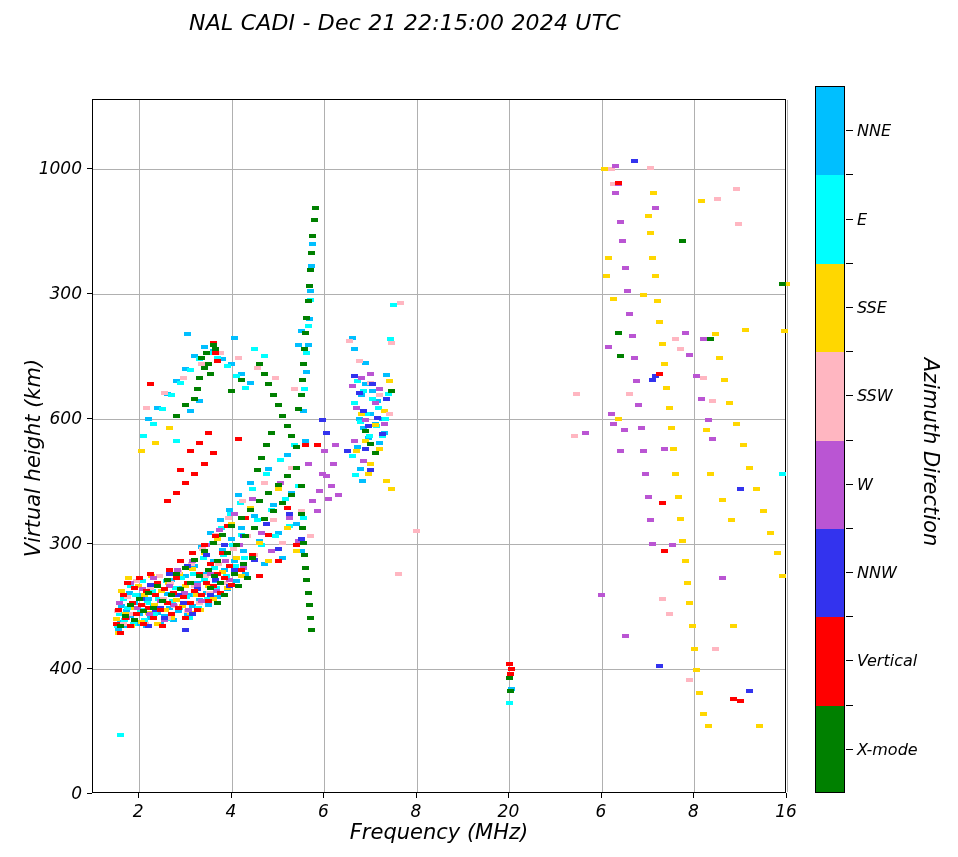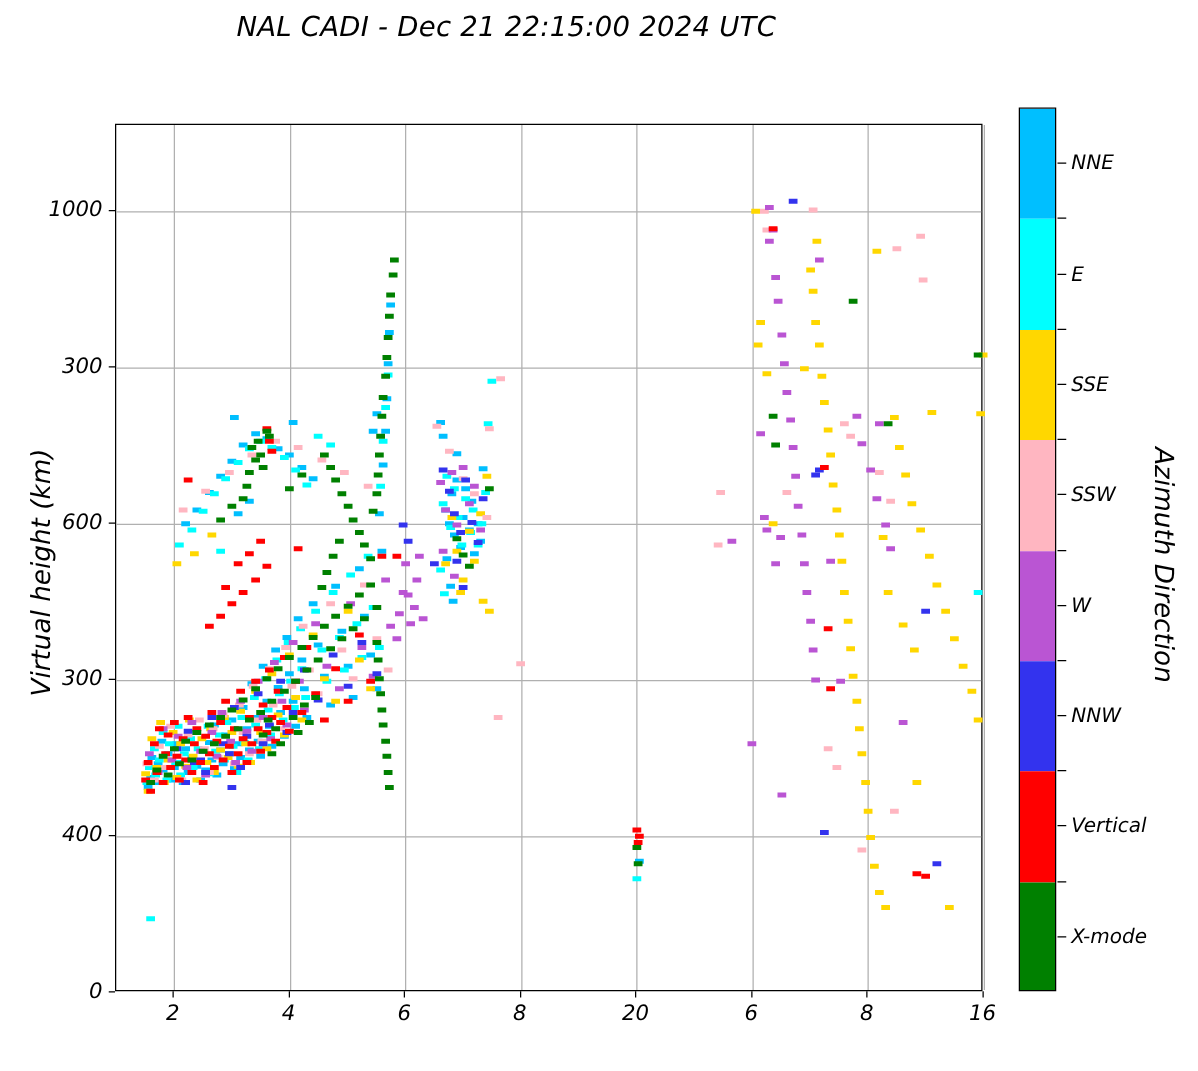--- a/index.html
+++ b/index.html
@@ -816,20 +816,21 @@
       <div class="tick y" style="left: 87px; top: 542.91px;"></div>
       <div class="tl y" style="left: 2px; width: 80px; top: 542.91px;">300</div>
       <div class="tick y" style="left: 87px; top: 417.865px;"></div>
       <div class="tl y" style="left: 2px; width: 80px; top: 417.865px;">600</div>
       <div class="tick y" style="left: 87px; top: 292.82px;"></div>
       <div class="tl y" style="left: 2px; width: 80px; top: 292.82px;">300</div>
       <div class="tick y" style="left: 87px; top: 167.775px;"></div>
       <div class="tl y" style="left: 2px; width: 80px; top: 167.775px;">1000</div>
     </div>
 
+  <div id="xlabel">Frequency (MHz)</div>
   <div id="ylabel">Virtual height (km)</div>
 
   <div id="cbar">
       <div class="cseg" style="top: 0px; height: 88.375px; background: rgb(0, 191, 255);"></div>
       <div class="cseg" style="top: 88.375px; height: 88.375px; background: rgb(0, 255, 255);"></div>
       <div class="cseg" style="top: 176.75px; height: 88.375px; background: rgb(255, 215, 0);"></div>
       <div class="cseg" style="top: 265.125px; height: 88.375px; background: rgb(255, 182, 193);"></div>
       <div class="cseg" style="top: 353.5px; height: 88.375px; background: rgb(186, 85, 211);"></div>
       <div class="cseg" style="top: 441.875px; height: 88.375px; background: rgb(51, 51, 238);"></div>
       <div class="cseg" style="top: 530.25px; height: 88.375px; background: rgb(255, 0, 0);"></div>

